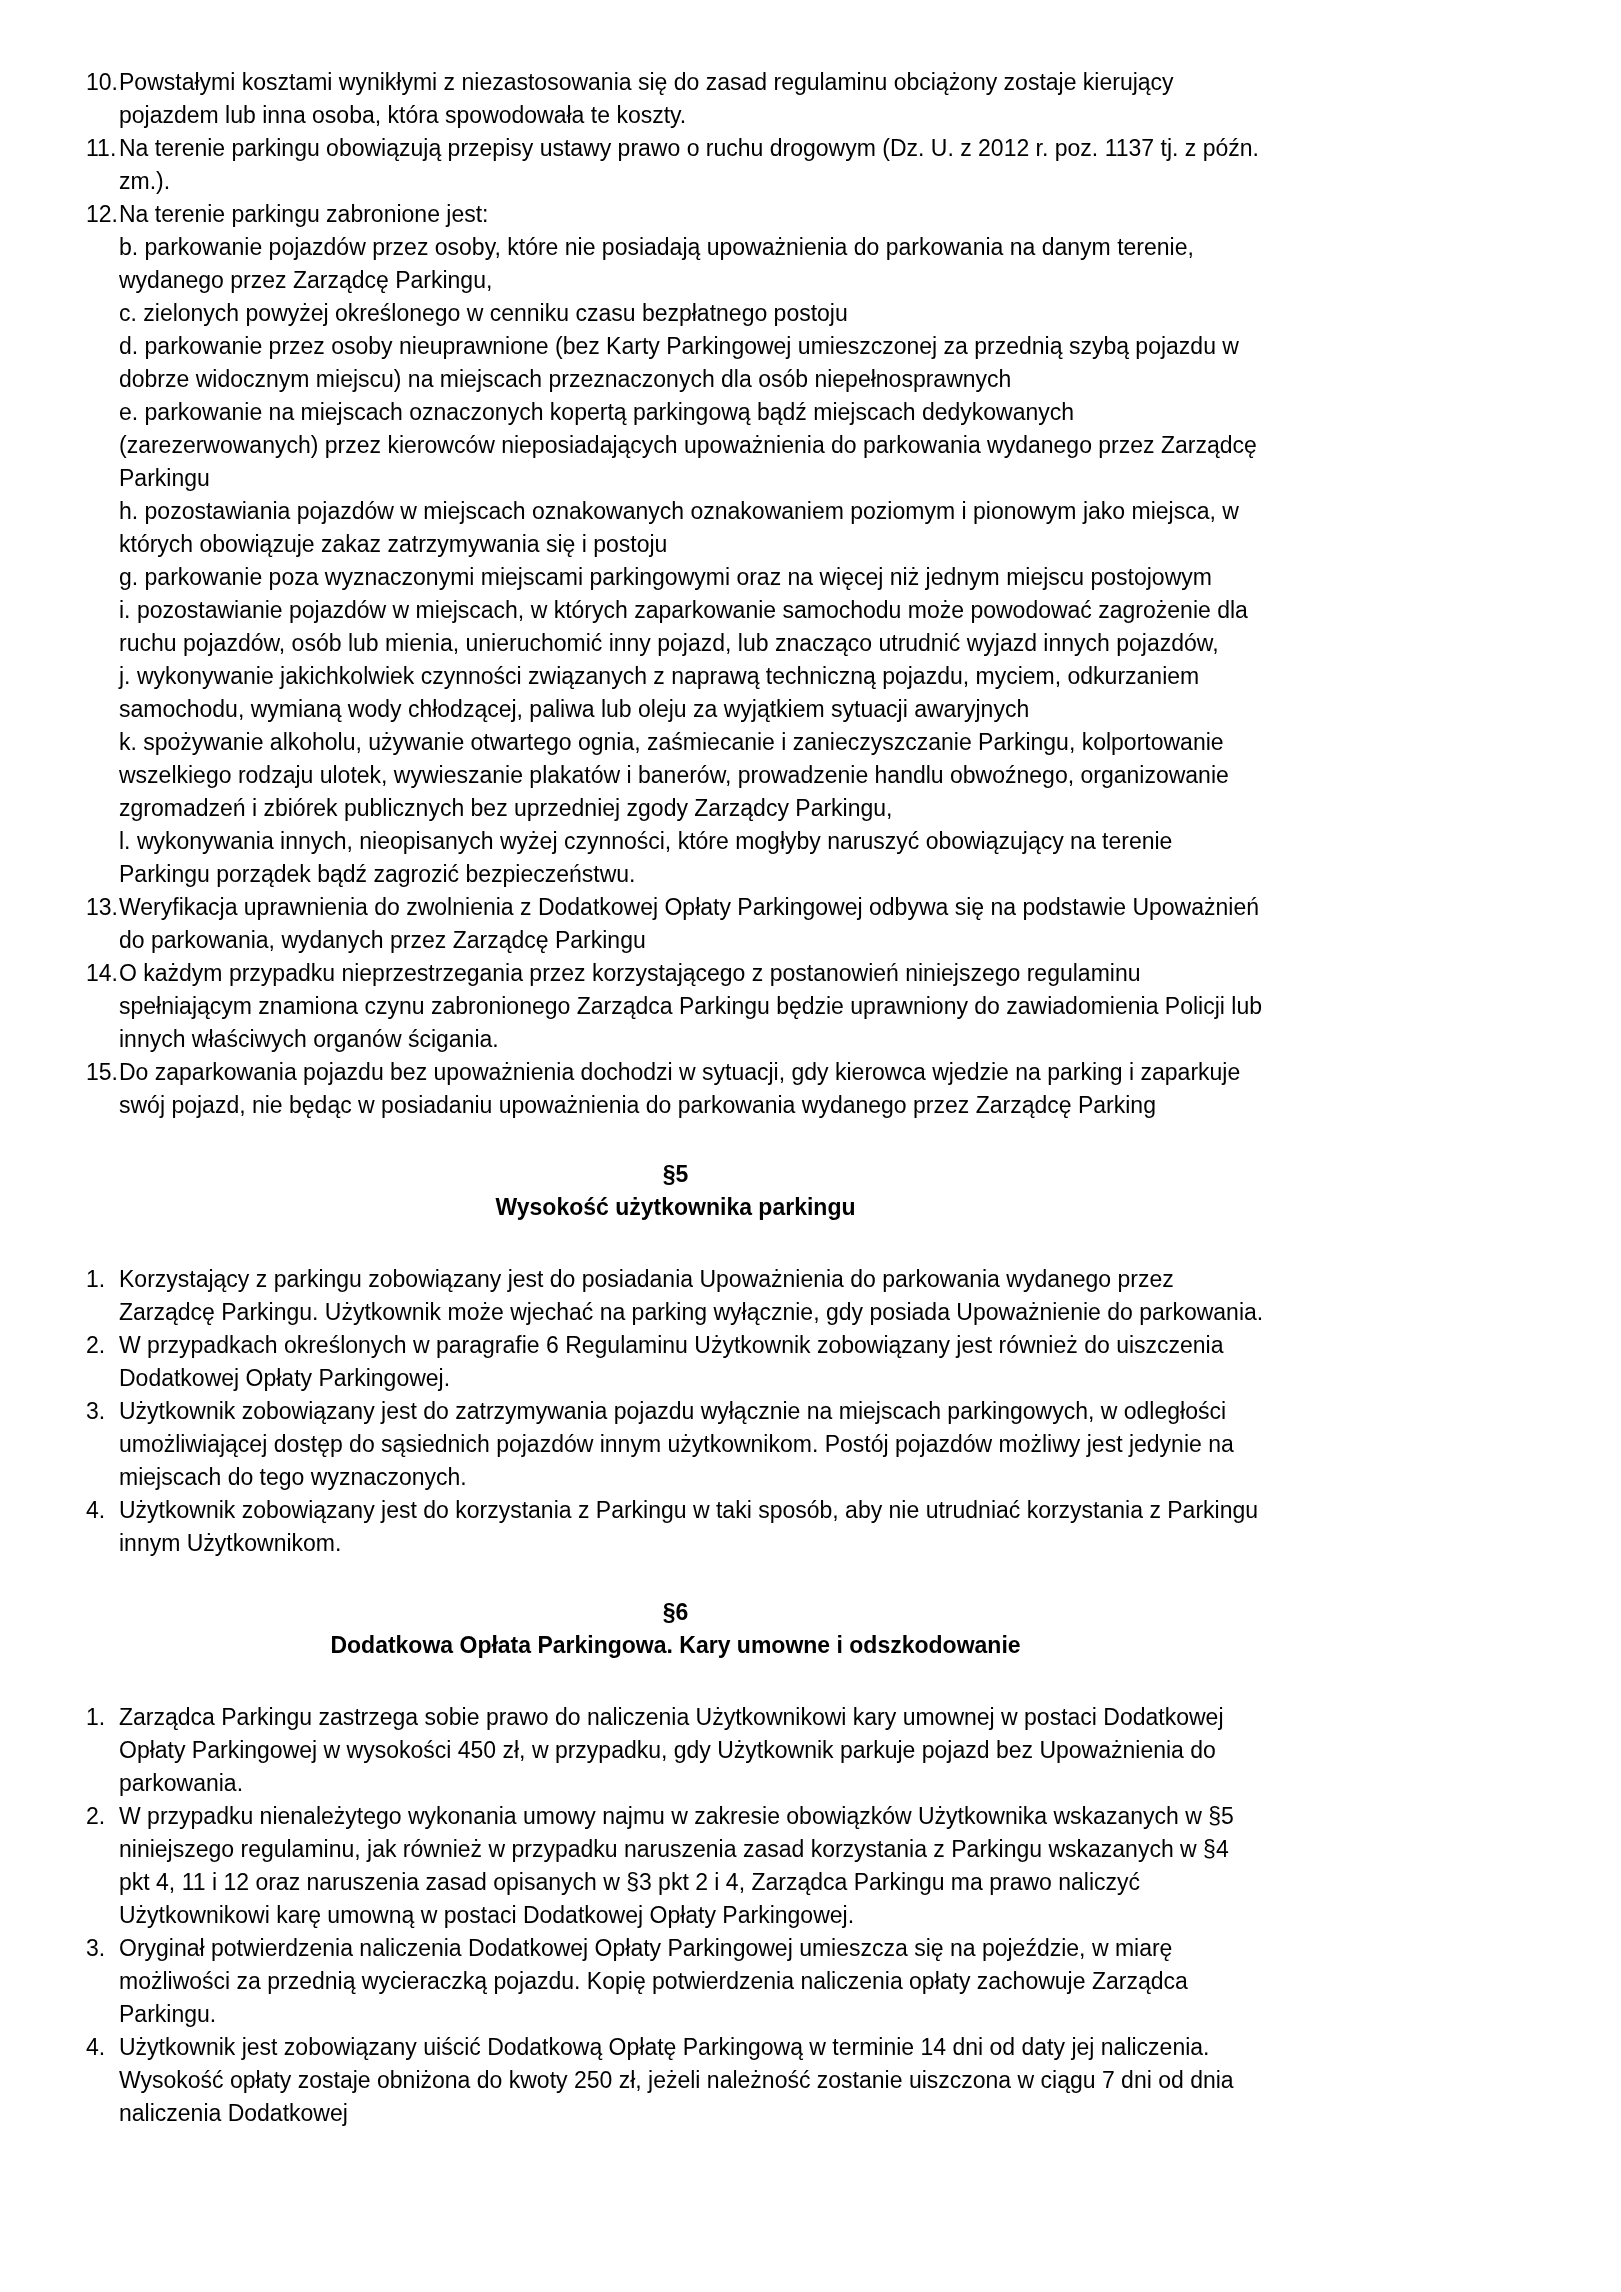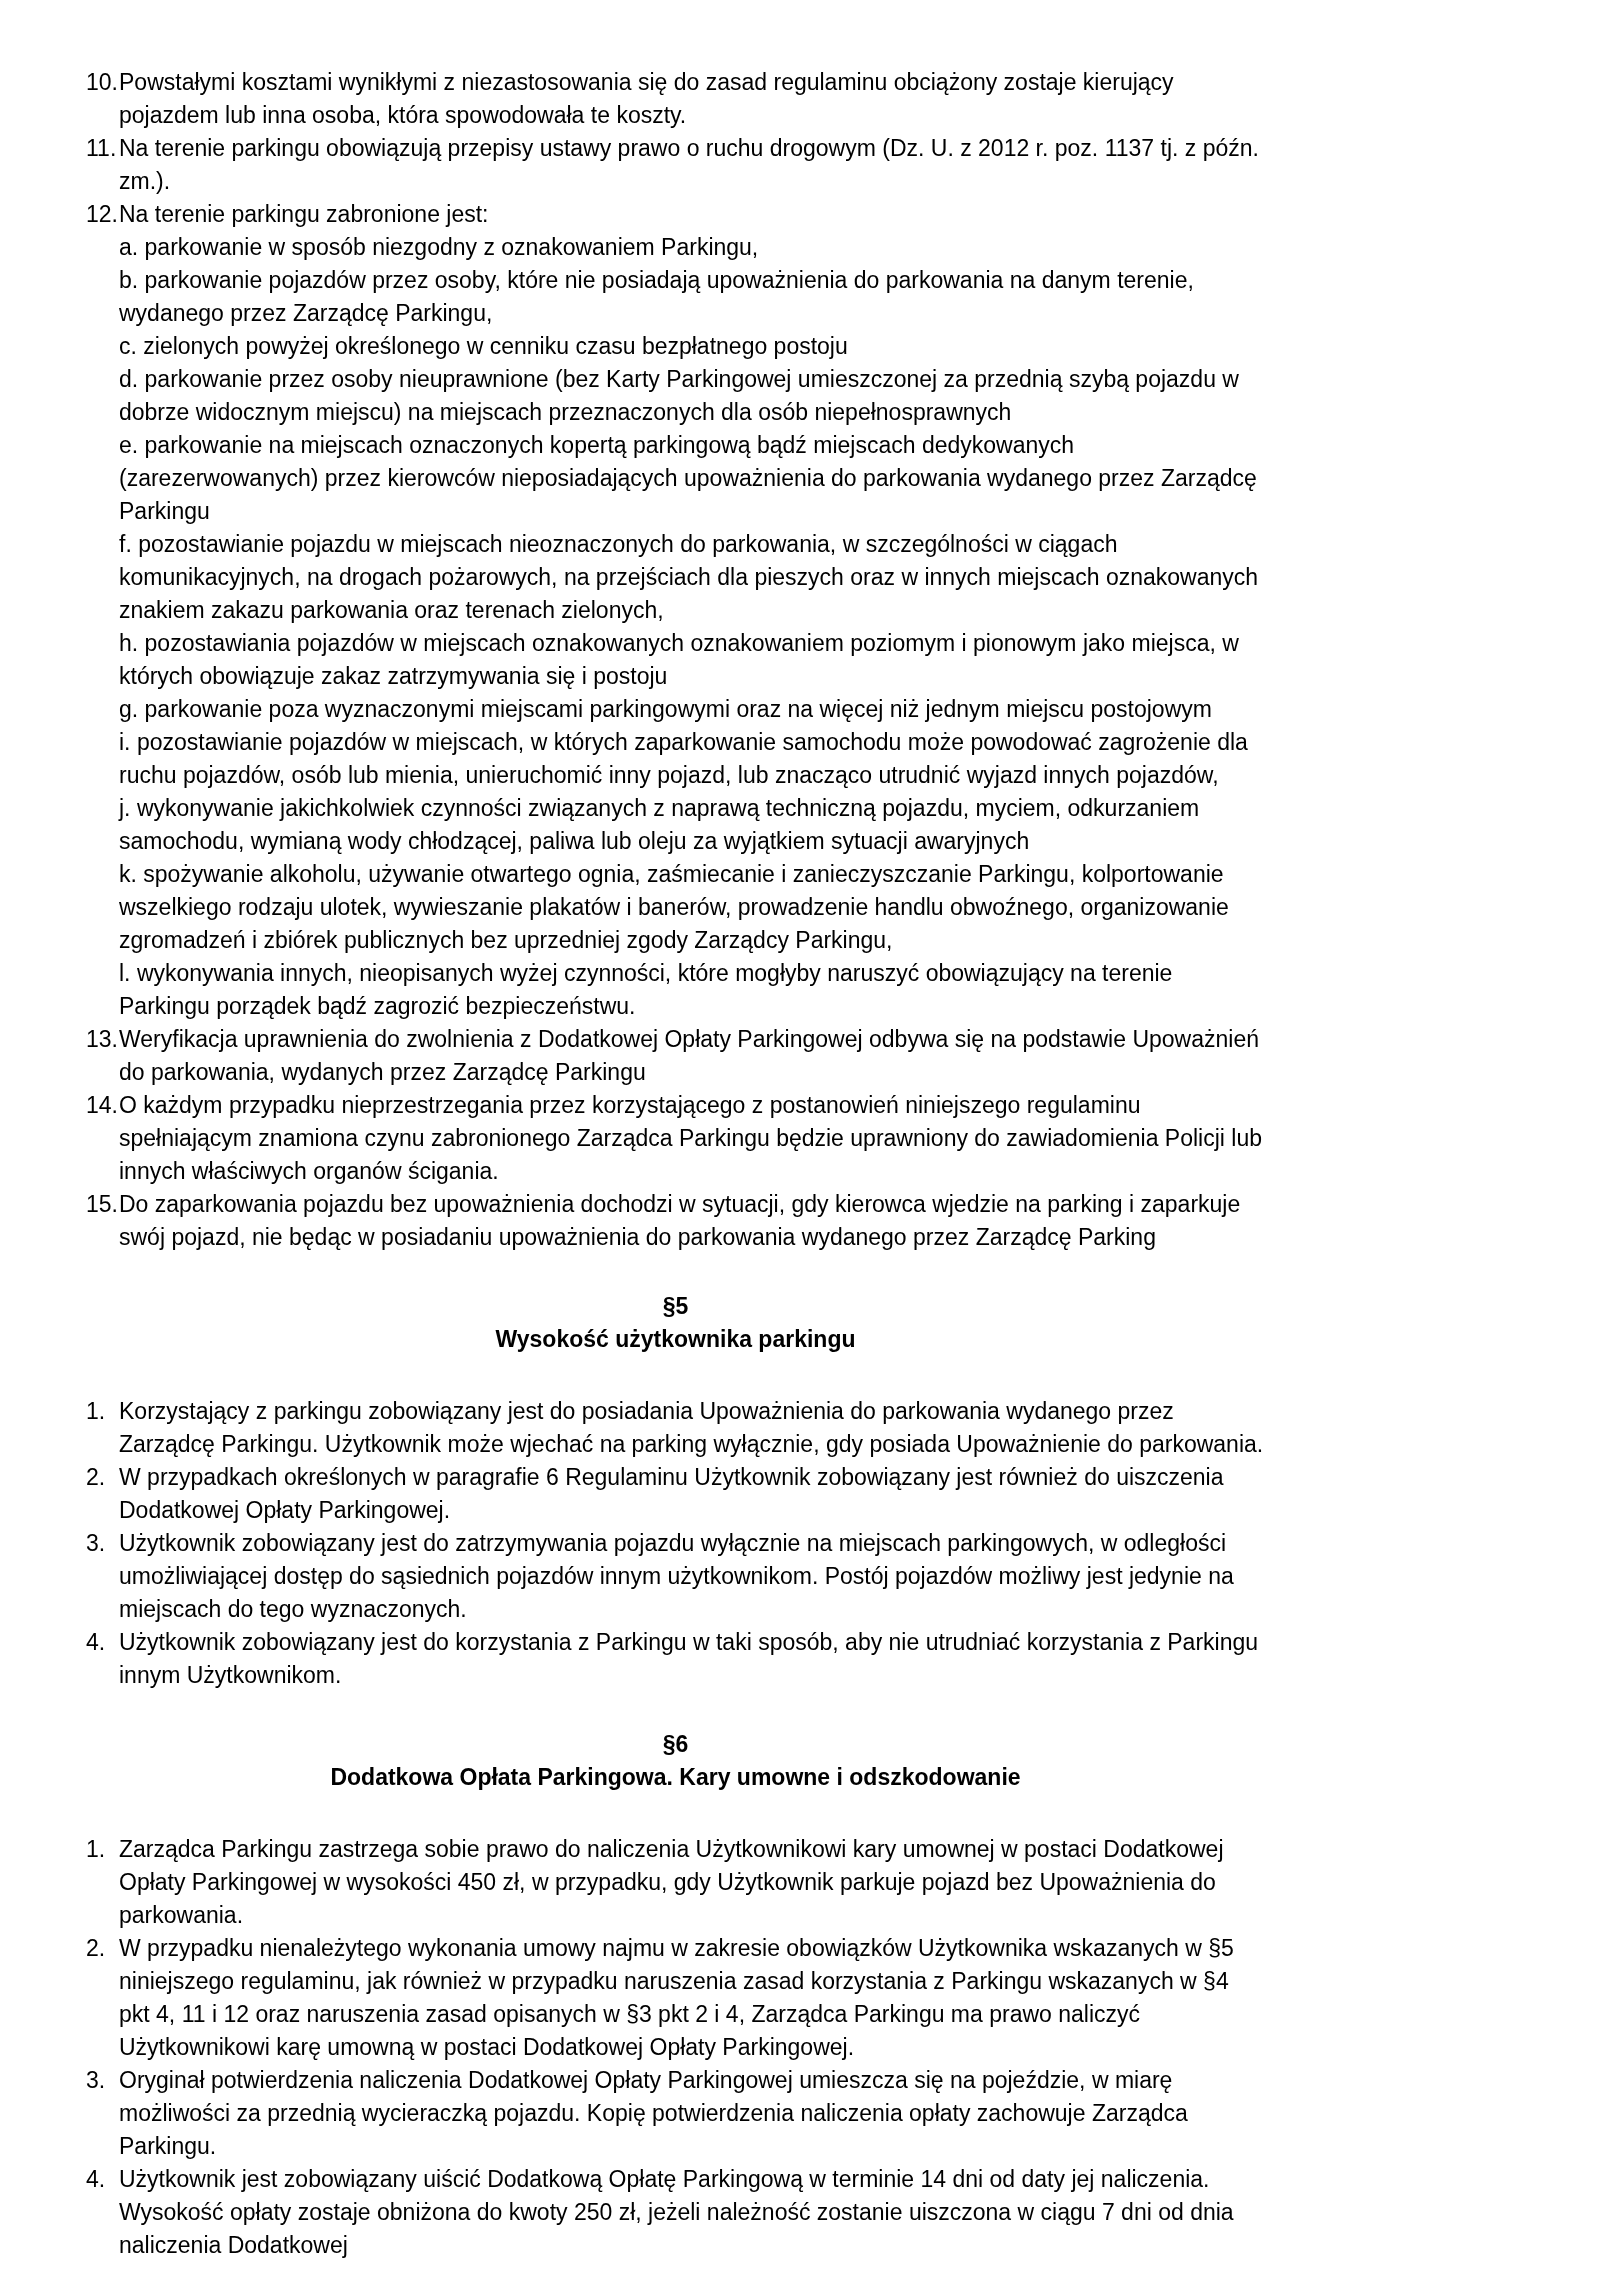--- a/index.html
+++ b/index.html
@@ -58,26 +58,24 @@
     </div>
 
     <div class="item">
       <span class="num">11.</span>
       <div class="txt">Na terenie parkingu obowiązują przepisy ustawy prawo o ruchu drogowym (Dz. U. z 2012 r. poz. 1137 tj. z późn. zm.).</div>
     </div>
 
     <div class="item">
       <span class="num">12.</span>
       <div class="txt">Na terenie parkingu zabronione jest:</div>
-      <div class="txt sub">a. parkowanie w sposób niezgodny z oznakowaniem Parkingu,</div>
       <div class="txt sub">b. parkowanie pojazdów przez osoby, które nie posiadają upoważnienia do parkowania na danym terenie, wydanego przez Zarządcę Parkingu,</div>
       <div class="txt sub">c. zielonych powyżej określonego w cenniku czasu bezpłatnego postoju</div>
       <div class="txt sub">d. parkowanie przez osoby nieuprawnione (bez Karty Parkingowej umieszczonej za przednią szybą pojazdu w dobrze widocznym miejscu) na miejscach przeznaczonych dla osób niepełnosprawnych</div>
       <div class="txt sub">e. parkowanie na miejscach oznaczonych kopertą parkingową bądź miejscach dedykowanych (zarezerwowanych) przez kierowców nieposiadających upoważnienia do parkowania wydanego przez Zarządcę Parkingu</div>
-      <div class="txt sub">f. pozostawianie pojazdu w miejscach nieoznaczonych do parkowania, w szczególności w ciągach komunikacyjnych, na drogach pożarowych, na przejściach dla pieszych oraz w innych miejscach oznakowanych znakiem zakazu parkowania oraz terenach zielonych,</div>
       <div class="txt sub">h. pozostawiania pojazdów w miejscach oznakowanych oznakowaniem poziomym i pionowym jako miejsca, w których obowiązuje zakaz zatrzymywania się i postoju</div>
       <div class="txt sub">g. parkowanie poza wyznaczonymi miejscami parkingowymi oraz na więcej niż jednym miejscu postojowym</div>
       <div class="txt sub">i. pozostawianie pojazdów w miejscach, w których zaparkowanie samochodu może powodować zagrożenie dla ruchu pojazdów, osób lub mienia, unieruchomić inny pojazd, lub znacząco utrudnić wyjazd innych pojazdów,</div>
       <div class="txt sub">j. wykonywanie jakichkolwiek czynności związanych z naprawą techniczną pojazdu, myciem, odkurzaniem samochodu, wymianą wody chłodzącej, paliwa lub oleju za wyjątkiem sytuacji awaryjnych</div>
       <div class="txt sub">k. spożywanie alkoholu, używanie otwartego ognia, zaśmiecanie i zanieczyszczanie Parkingu, kolportowanie wszelkiego rodzaju ulotek, wywieszanie plakatów i banerów, prowadzenie handlu obwoźnego, organizowanie zgromadzeń i zbiórek publicznych bez uprzedniej zgody Zarządcy Parkingu,</div>
       <div class="txt sub">l. wykonywania innych, nieopisanych wyżej czynności, które mogłyby naruszyć obowiązujący na terenie Parkingu porządek bądź zagrozić bezpieczeństwu.</div>
     </div>
 
     <div class="item">
       <span class="num">13.</span>

